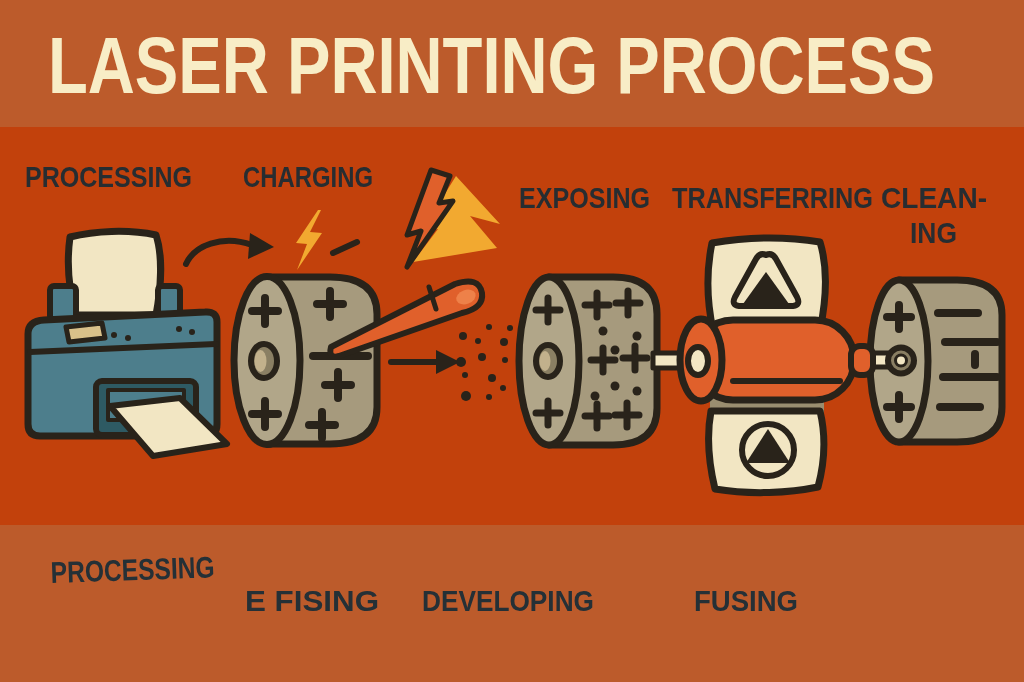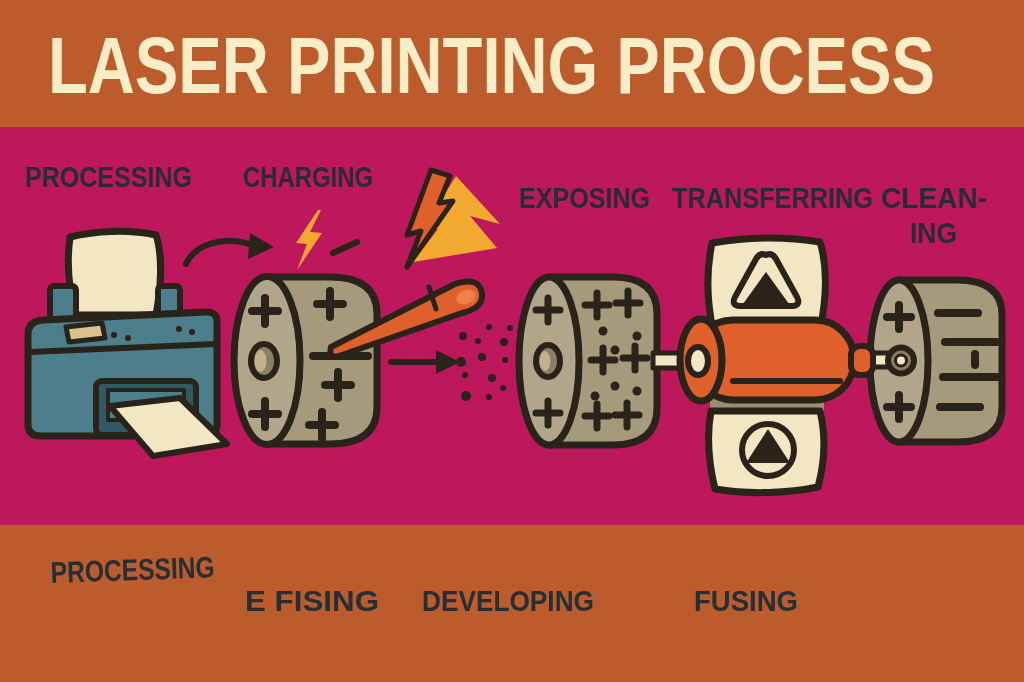--- a/index.html
+++ b/index.html
@@ -1,16 +1,16 @@
 <!DOCTYPE html>
 <html><head>
 <meta charset="utf-8">
 <style>
   html,body{margin:0;padding:0;background:#888;}
-  .stage{position:relative;width:1024px;height:682px;background:#be185d;overflow:hidden;
+  .stage{position:relative;width:1024px;height:682px;background:#c2410c;overflow:hidden;
          font-family:"Liberation Sans",sans-serif;}
   .band{position:absolute;left:0;width:1024px;background:#bc5b2b;}
   .band-top{top:0;height:127px;}
   .band-bottom{top:525px;height:157px;}
   svg.art{position:absolute;left:0;top:0;}
   
   .s7{stroke:#29231a;stroke-width:7;stroke-linejoin:round;stroke-linecap:round;}
   .s6{stroke:#29231a;stroke-width:6;stroke-linejoin:round;stroke-linecap:round;}
   .s5{stroke:#29231a;stroke-width:5;stroke-linejoin:round;stroke-linecap:round;}
   .s4{stroke:#29231a;stroke-width:4;stroke-linejoin:round;stroke-linecap:round;}

